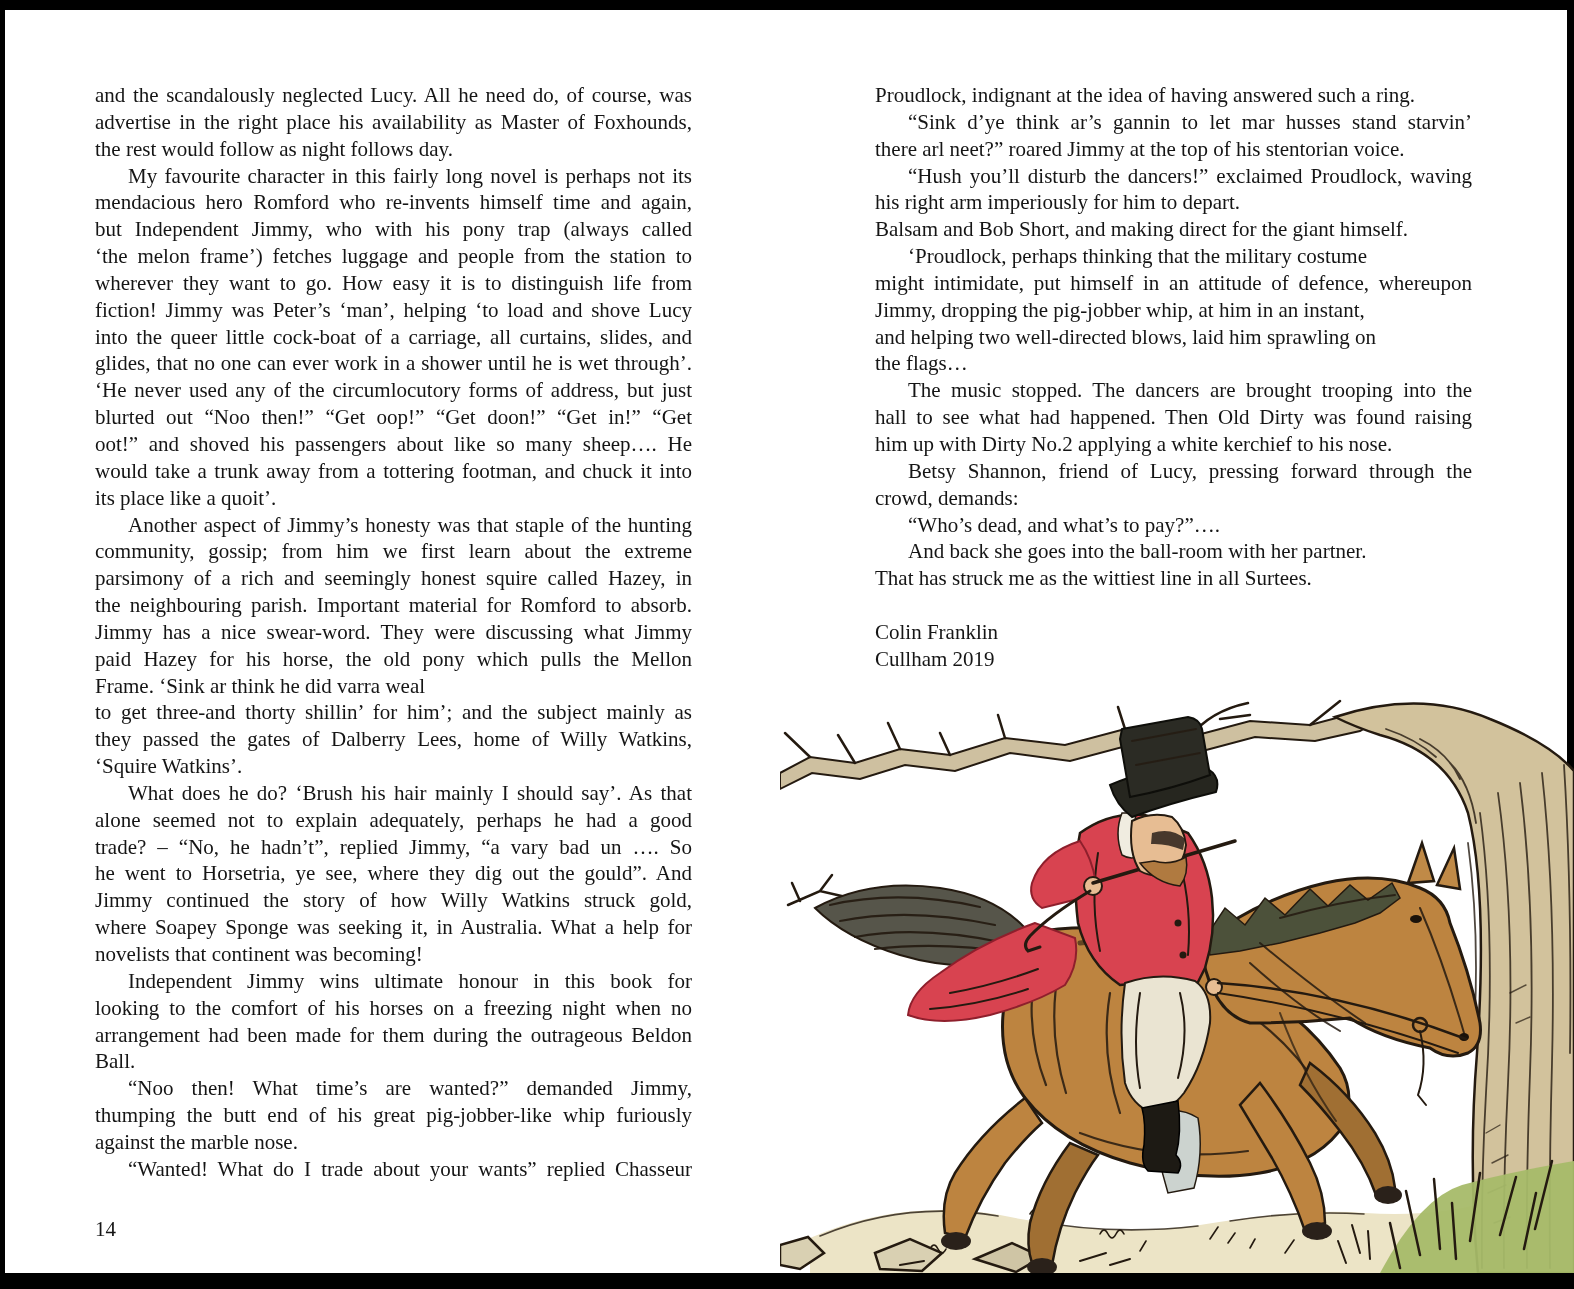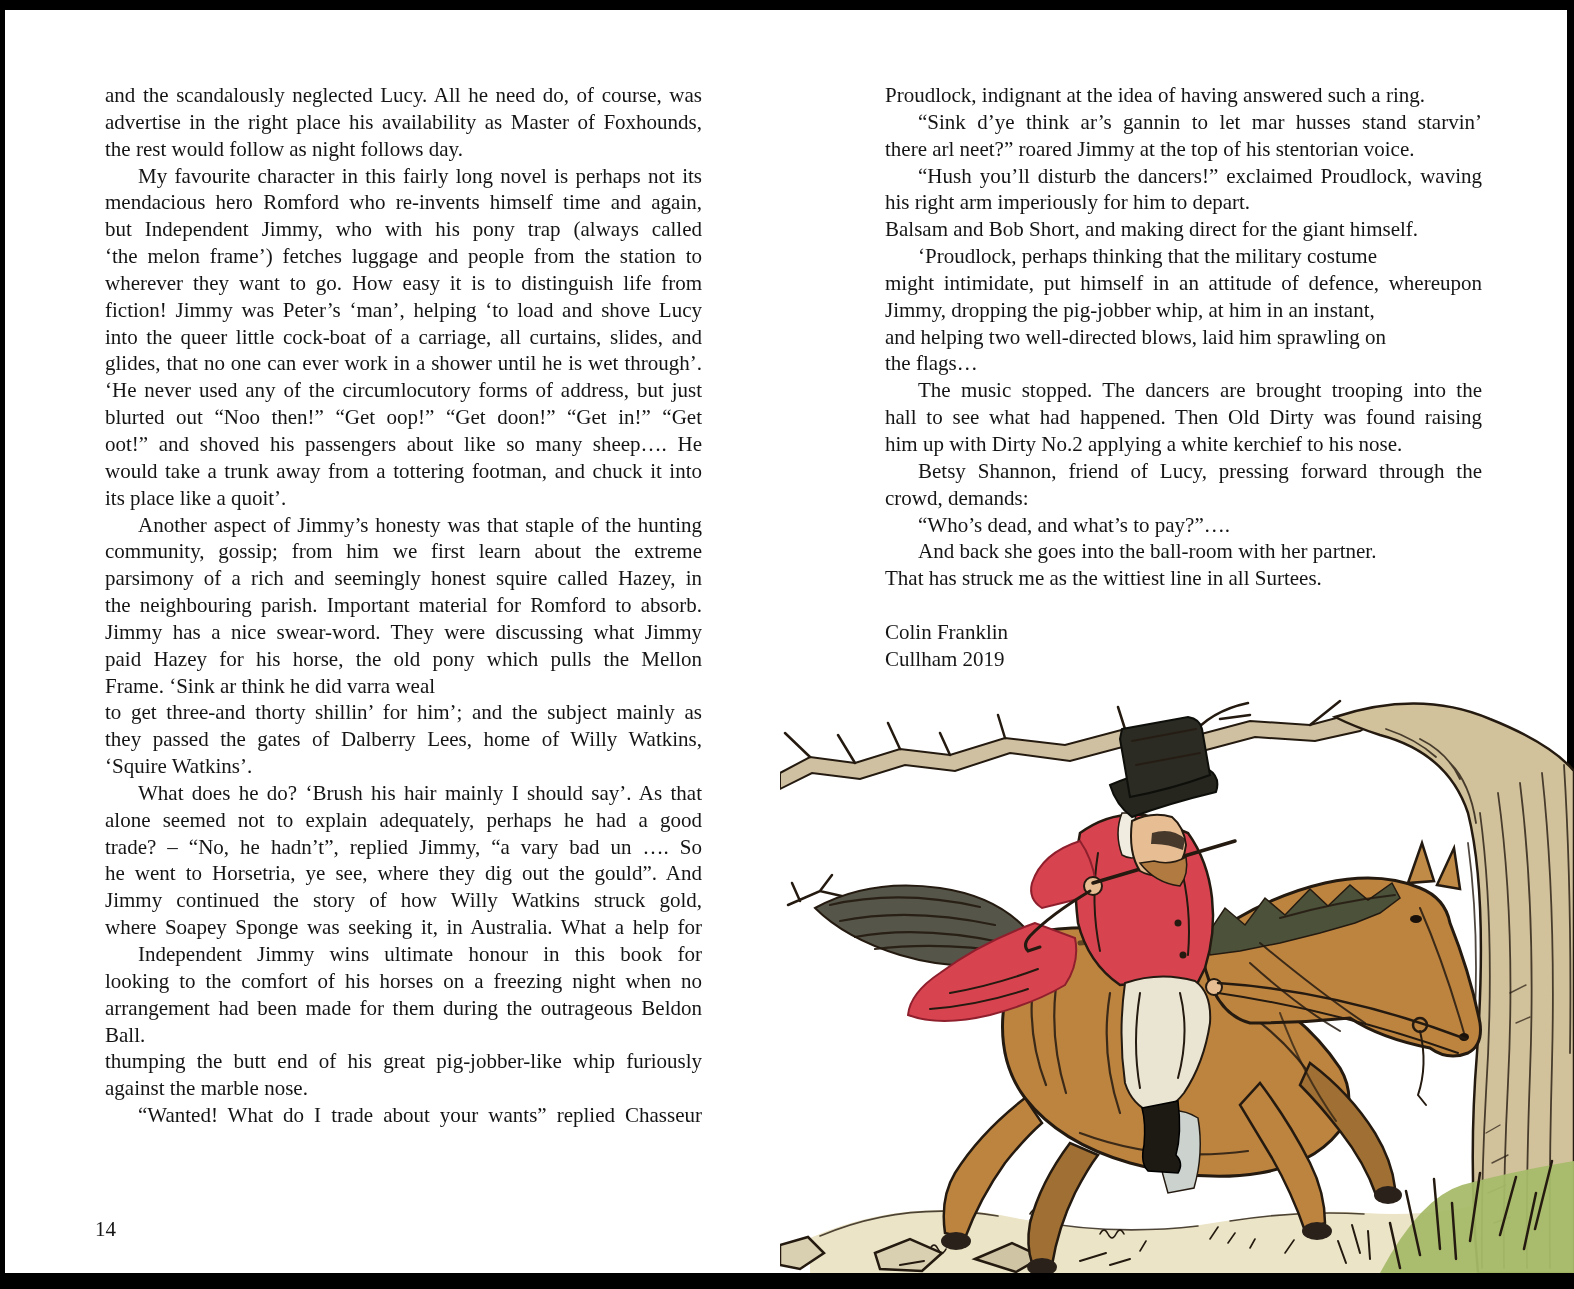--- a/index.html
+++ b/index.html
@@ -7,21 +7,21 @@
     width:1574px;height:1289px;position:relative;overflow:hidden;
     background:#000;
     font-family:"Liberation Serif", serif;
   }
   .page{
     position:absolute;left:5px;top:10px;width:1562px;height:1263px;
     background:#ffffff;z-index:1;
   }
   .col{
     position:absolute;top:82px;width:597px;z-index:2;
-    font-size:21px;line-height:26.85px;color:#151515;margin-left:10px;
+    font-size:21px;line-height:26.85px;color:#151515;
   }
   .col-left{left:95px}
   .col-right{left:875px}
   .line{
     height:26.85px;overflow:hidden;
     text-align:justify;text-align-last:justify;
   }
   .line.rag{text-align-last:left}
   .line.ind{text-indent:33px}
   .pagenum{
@@ -68,24 +68,26 @@
     <div class="line rag">Frame. ‘Sink ar think he did varra weal</div>
     <div class="line">to get three-and thorty shillin’ for him’; and the subject mainly as</div>
     <div class="line">they passed the gates of Dalberry Lees, home of  Willy Watkins,</div>
     <div class="line rag">‘Squire Watkins’.</div>
     <div class="line ind">What does he do? ‘Brush his hair mainly I should say’. As that</div>
     <div class="line">alone seemed not to explain adequately, perhaps he had a good</div>
     <div class="line">trade? – “No, he hadn’t”, replied Jimmy, “a vary bad un …. So</div>
     <div class="line">he went to Horsetria, ye see, where they dig out the gould”. And</div>
     <div class="line">Jimmy continued the story of how Willy Watkins struck gold,</div>
     <div class="line">where Soapey Sponge was seeking it, in Australia. What a help for</div>
+    <div class="line rag">novelists that continent was becoming!</div>
     <div class="line ind">Independent Jimmy wins ultimate honour in this book for</div>
     <div class="line">looking to the comfort of his horses on a freezing night when no</div>
     <div class="line">arrangement had been made for them during the outrageous Beldon</div>
     <div class="line rag">Ball.</div>
+    <div class="line ind">“Noo then! What time’s are wanted?” demanded Jimmy,</div>
     <div class="line">thumping the butt end of his great pig-jobber-like whip furiously</div>
     <div class="line rag">against the marble nose.</div>
     <div class="line ind">“Wanted! What do I trade about your wants” replied Chasseur</div>
   </div>
 
 <div class="col col-right">
     <div class="line rag">Proudlock, indignant at the idea of having answered such a ring.</div>
     <div class="line ind">“Sink d’ye think ar’s gannin to let mar husses stand starvin’</div>
     <div class="line rag">there arl neet?” roared Jimmy at the top of his stentorian voice.</div>
     <div class="line ind">“Hush you’ll disturb the dancers!” exclaimed Proudlock, waving</div>

